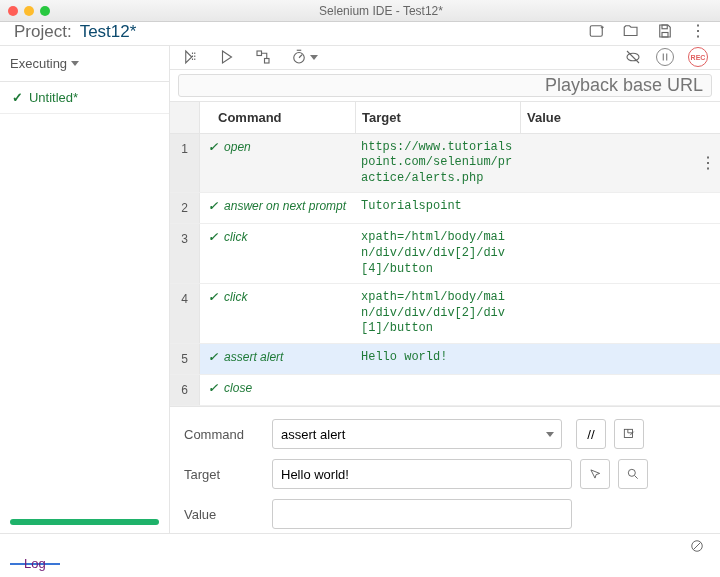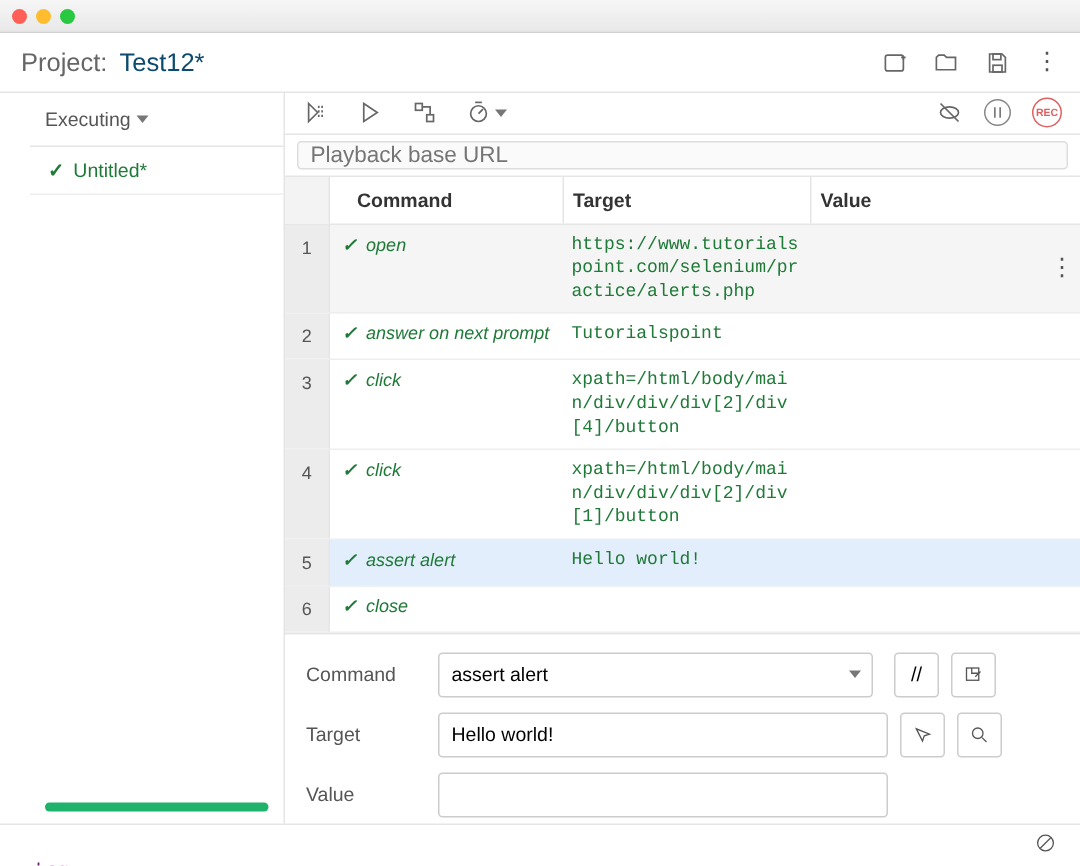--- a/index.html
+++ b/index.html
@@ -2,42 +2,42 @@
 <html><head>
 <meta charset="utf-8">
 <style>
   * { box-sizing: border-box; margin: 0; padding: 0; }
   html, body { width: 720px; height: 577px; font-family: -apple-system, BlinkMacSystemFont, "Segoe UI", Arial, sans-serif; font-size: 13px; color: #333; background: #fff; overflow: hidden; }
   .titlebar { height: 22px; background: linear-gradient(#f6f6f6,#e8e8e8); border-bottom: 1px solid #d0d0d0; display:flex; align-items:center; padding: 0 8px; }
   .traffic { display:flex; gap:6px; align-items:center; }
   .tl-dot { width:10px; height:10px; border-radius:50%; }
   .tl-red { background:#ff5f57; } .tl-amber { background:#febc2e; } .tl-green { background:#28c840; }
   .titlebar-title { flex:1; text-align:center; font-size:12px; color:#666; }
-  .header { height: 40px; display:flex; align-items:center; padding:0 14px; border-bottom:1px solid #e5e5e5; }
+  .header { height: 24px; display:flex; align-items:flex-start; padding:0 14px; border-bottom:1px solid #e5e5e5; }
   .header-left { display:flex; align-items:center; gap:8px; font-size:17px; }
   .header-left .proj-label { color:#666; }
   .header-left .proj-name { font-weight:500; color:#0c4a6e; }
   .header-right { margin-left:auto; display:flex; gap:16px; align-items:center; color:#666; }
   .icon { width:18px; height:18px; stroke:#666; stroke-width:1.5; fill:none; display:block; }
   .icon-sm { width:14px; height:14px; stroke:#555; stroke-width:1.5; fill:none; }
-  .body { display:flex; height:calc(577px - 22px - 40px - 28px);margin-left:20px; }
+  .body { display:flex; height:calc(577px - 22px - 40px - 28px); }
   .sidebar { width:170px; border-right:1px solid #e5e5e5; display:flex; flex-direction:column; }
   .sidebar-head { height:36px; display:flex; align-items:center; padding:0 10px; border-bottom:1px solid #e5e5e5; color:#555; gap:4px;}
   .sidebar-item { padding:8px 12px; display:flex; align-items:center; gap:6px; color:#1f7a38; cursor:pointer; border-bottom:1px solid #eee;}
   .sidebar-spacer { flex:1; }
   .progress { height:6px; margin:8px 10px; background:#1fb26a; border-radius:3px; }
   .run-stats { padding:6px 10px 10px 10px; color:#666; font-size:12px; }
   .main { flex:1; display:flex; flex-direction:column; }
   .toolbar { height:36px; border-bottom:1px solid #e5e5e5; display:flex; align-items:center; padding:0 12px; gap:18px; }
   .toolbar .group { display:flex; gap:18px; align-items:center; }
   .toolbar-right { margin-left:auto; display:flex; gap:14px; align-items:center;}
   .rec { width:20px; height:20px; border:1px solid #e06060; border-radius:50%; display:flex; align-items:center; justify-content:center; color:#e06060; font-size:7px; font-weight:bold;}
   .pause-circ { width:18px; height:18px; border:1.5px solid #888; border-radius:50%; display:flex; align-items:center; justify-content:center;}
   .url-row { height:34px; border-bottom:1px solid #e5e5e5; padding:4px 8px; display:flex; }
-  .url-input { flex:1; border:1px solid #ddd; border-radius:3px; padding:0 8px; color:#b91c1c; background:#fafafa; font-size:15px;}
+  .url-input { flex:1; border:1px solid #ddd; border-radius:3px; padding:0 8px; color:#b91c1c; background:#fafafa; font-size:18px;text-align:right;}
   .table-head { display:flex; border-bottom:1px solid #e5e5e5; font-weight:600; color:#333; }
   .col-num { width:30px; text-align:center; padding:8px 0; background:#f3f3f3; border-right:1px solid #e5e5e5;}
   .col-cmd { width:155px; padding:8px 6px 8px 18px;}
   .col-tgt { width:165px; padding:8px 6px; border-left:1px solid #e5e5e5;}
   .col-val { flex:1; padding:8px 6px; border-left:1px solid #e5e5e5;}
   .col-more { width:24px; }
   .row { display:flex; border-bottom:1px solid #eee; font-size:12px; }
   .row.selected { background:#e3eefc; }
   .row.first { background:#f5f5f5; }
   .row .col-num { background:#ececec; color:#555; font-size:12px;}
@@ -62,20 +62,21 @@
 </style>
 </head>
 <body>
 
 <div class="titlebar">
   <div class="traffic">
     <div class="tl-dot tl-red"></div>
     <div class="tl-dot tl-amber"></div>
     <div class="tl-dot tl-green"></div>
   </div>
+  <div class="titlebar-title">Selenium IDE - Test12*</div>
 </div>
 
 <div class="header">
   <div class="header-left">
     <span class="proj-label">Project:</span>
     <span class="proj-name">Test12*</span>
   </div>
   <div class="header-right">
     <span>
         <svg class="icon" viewBox="0 0 24 24">

